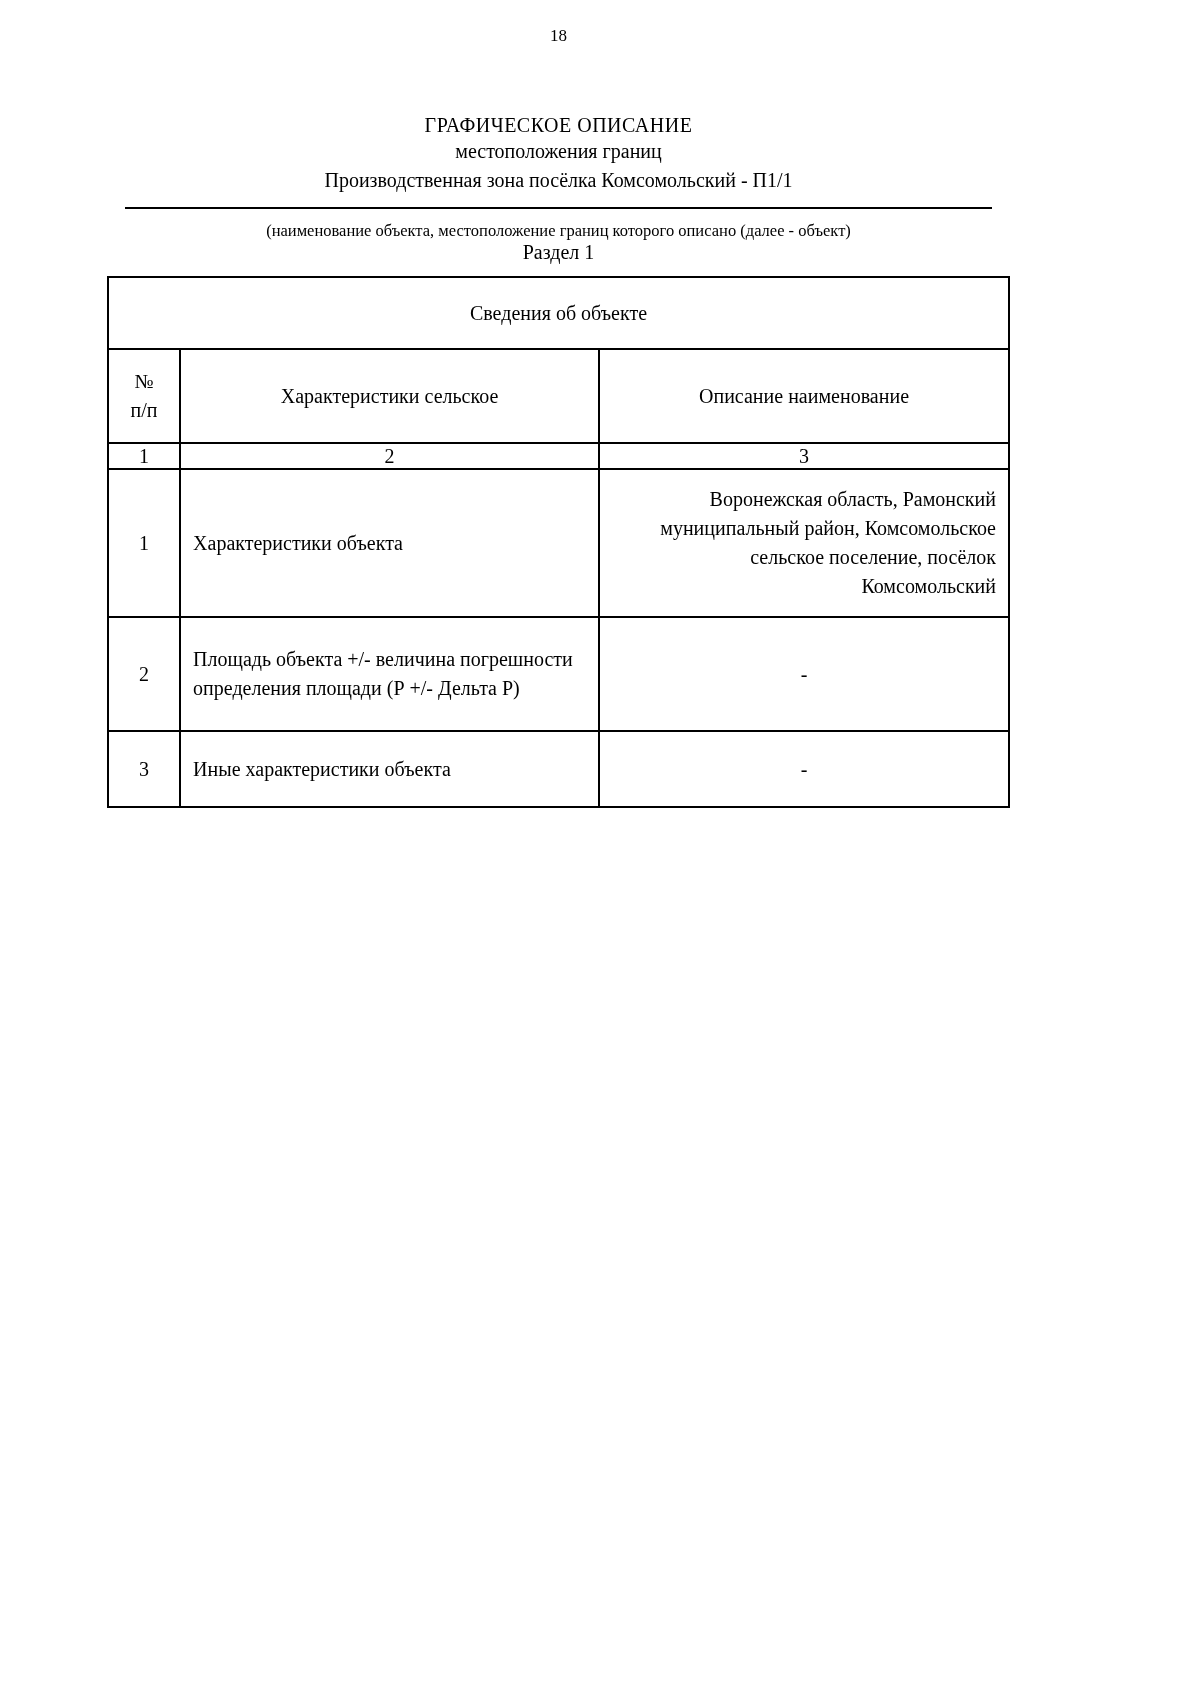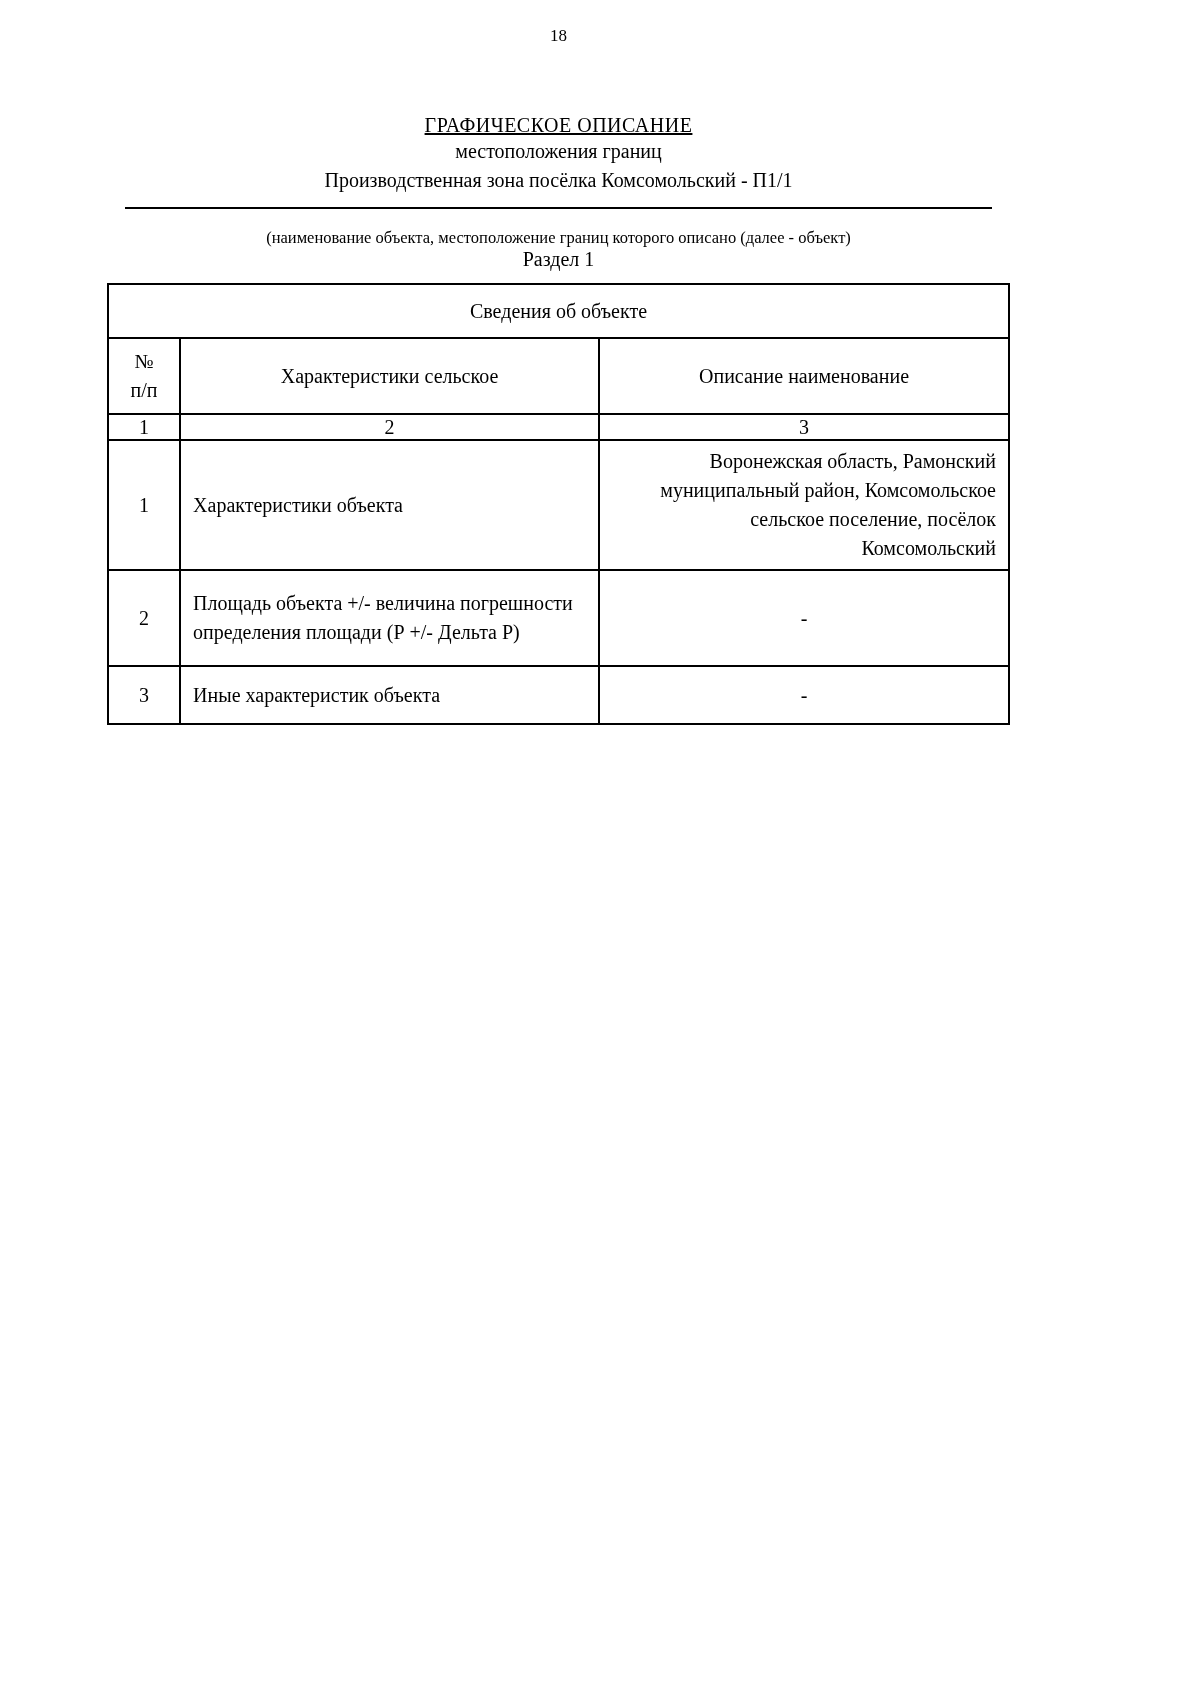--- a/index.html
+++ b/index.html
@@ -23,55 +23,54 @@
     text-align: center;
     font-size: 17px;
     line-height: 24px;
   }
   .doc-title {
     text-align: center;
     font-size: 20px;
     font-weight: normal;
     margin: 66px 0 0 0;
     letter-spacing: 0.5px;
-    text-decoration: underline;
   }
   .subtitle {
     text-align: center;
     font-size: 20px;
     line-height: 29px;
   }
   .subtitle-first {
   }
   .rule {
     border: none;
     border-top: 2px solid #000;
     margin: 12px 18px 0 18px;
     height: 0;
   }
   .caption {
     text-align: center;
     font-size: 16.5px;
-    margin-top: 19px;
+    margin-top: 12px;
   }
   .section-title {
     text-align: center;
     font-size: 20px;
   }
   table.info-table {
     border-collapse: collapse;
     width: 100%;
     margin-top: 12px;
     table-layout: fixed;
   }
   table.info-table td {
     border: 2px solid #000;
     font-size: 20px;
     line-height: 29px;
-    padding: 6px 12px;
+    padding: 15px 12px;
     vertical-align: middle;
     word-wrap: break-word;
   }
   col.c-num  { width: 8%; }
   col.c-char { width: 46.5%; }
   col.c-desc { width: 45.5%; }
 
   tr.r-title td { height: 40px; text-align: center; }
   tr.r-head  td { height: 62px; text-align: center; }
   tr.r-nums  td { height: 20px; text-align: center; padding: 0 12px; line-height: 24px; }
@@ -127,19 +126,19 @@
         <td class="cell-char">Характеристики объекта</td>
         <td class="cell-desc">Воронежская область, Рамонский муниципальный район, Комсомольское сельское поселение, посёлок Комсомольский</td>
       </tr>
       <tr class="r2">
         <td class="cell-num">2</td>
         <td class="cell-char">Площадь объекта +/- величина погрешности определения площади (Р +/- Дельта Р)</td>
         <td class="cell-dash">-</td>
       </tr>
       <tr class="r3">
         <td class="cell-num">3</td>
-        <td class="cell-char">Иные характеристик объекта</td>
+        <td class="cell-char">Иные характеристики объекта</td>
         <td class="cell-dash">-</td>
       </tr>
     </tbody>
   </table>
 
 </div>
 
 </body></html>

